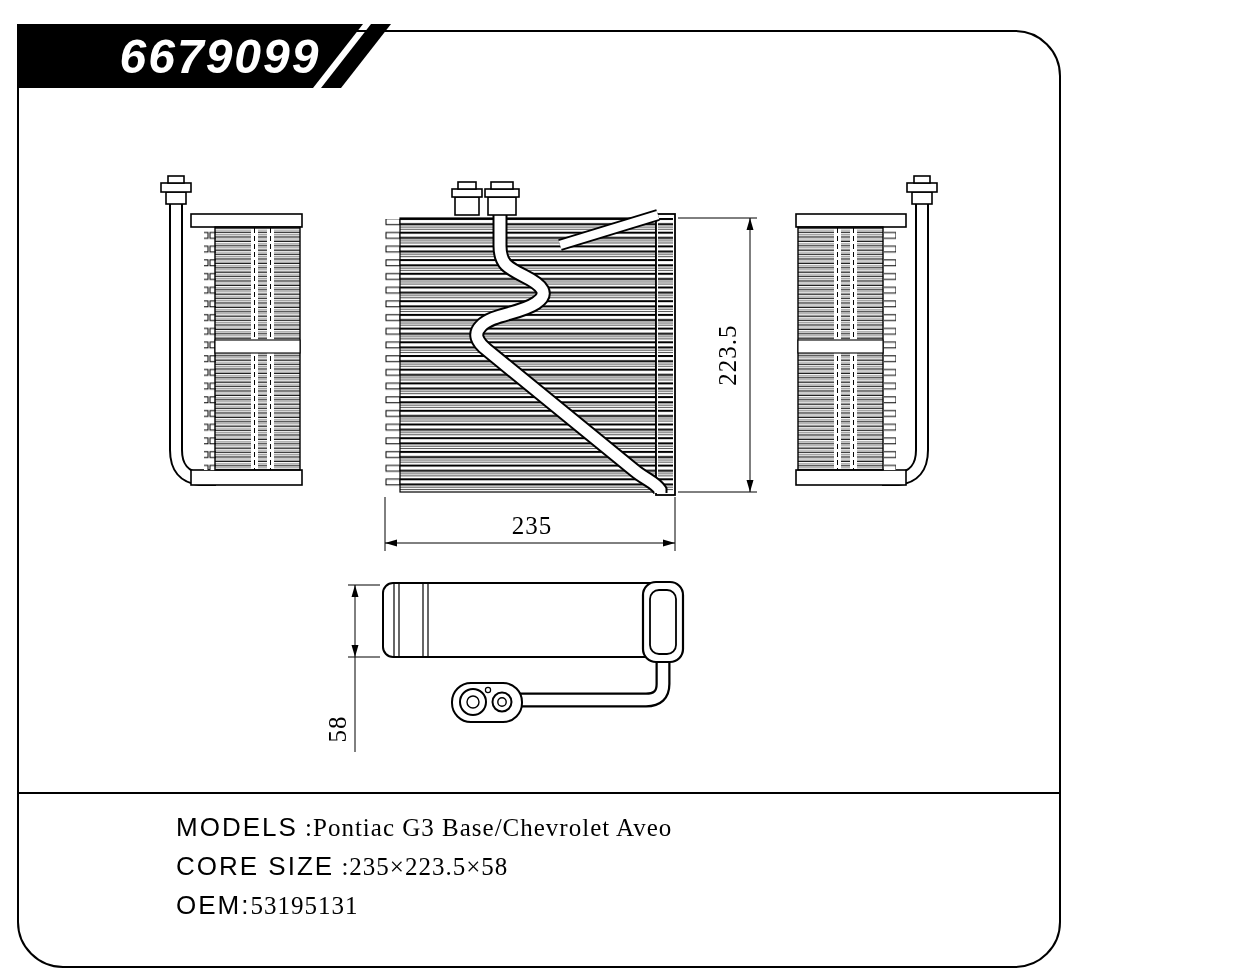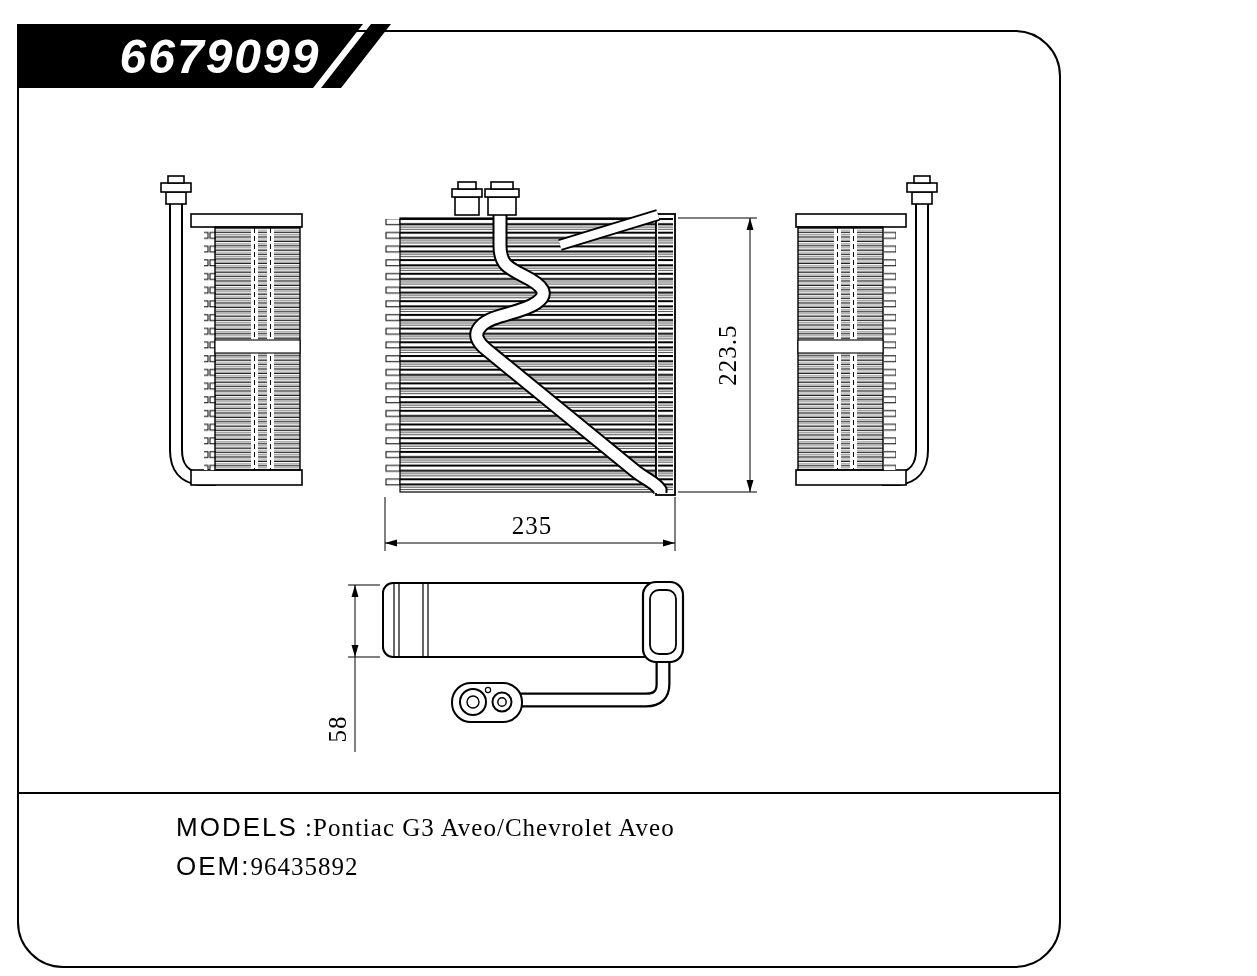--- a/index.html
+++ b/index.html
@@ -156,17 +156,18 @@
       <line x1="355" y1="585" x2="355" y2="752"></line>
       <polygon points="355,585 351.5,597 358.5,597" fill="#000" stroke="none"></polygon>
       <polygon points="355,657 351.5,645 358.5,645" fill="#000" stroke="none"></polygon>
       <text class="dim" transform="rotate(-90 346 729)" x="346" y="729" text-anchor="middle" stroke="none" fill="#000">58</text>
     </g>
   </svg>
 
   <div class="sep"></div>
 
   <div class="specs">
-    <div class="spec-line"><span class="lab">MODELS</span><span class="val"> :Pontiac G3 Aveo/Chevrolet Aveo</span></div>
-    <div class="spec-line"><span class="lab">OEM:</span><span class="val">96435892</span></div>
+    <div class="spec-line"><span class="lab">MODELS</span><span class="val"> :Pontiac G3 Base/Chevrolet Aveo</span></div>
+    <div class="spec-line"><span class="lab">CORE SIZE</span><span class="val"> :235×223.5×58</span></div>
+    <div class="spec-line"><span class="lab">OEM:</span><span class="val">53195131</span></div>
   </div>
 
 </div>
 
 </body></html>

